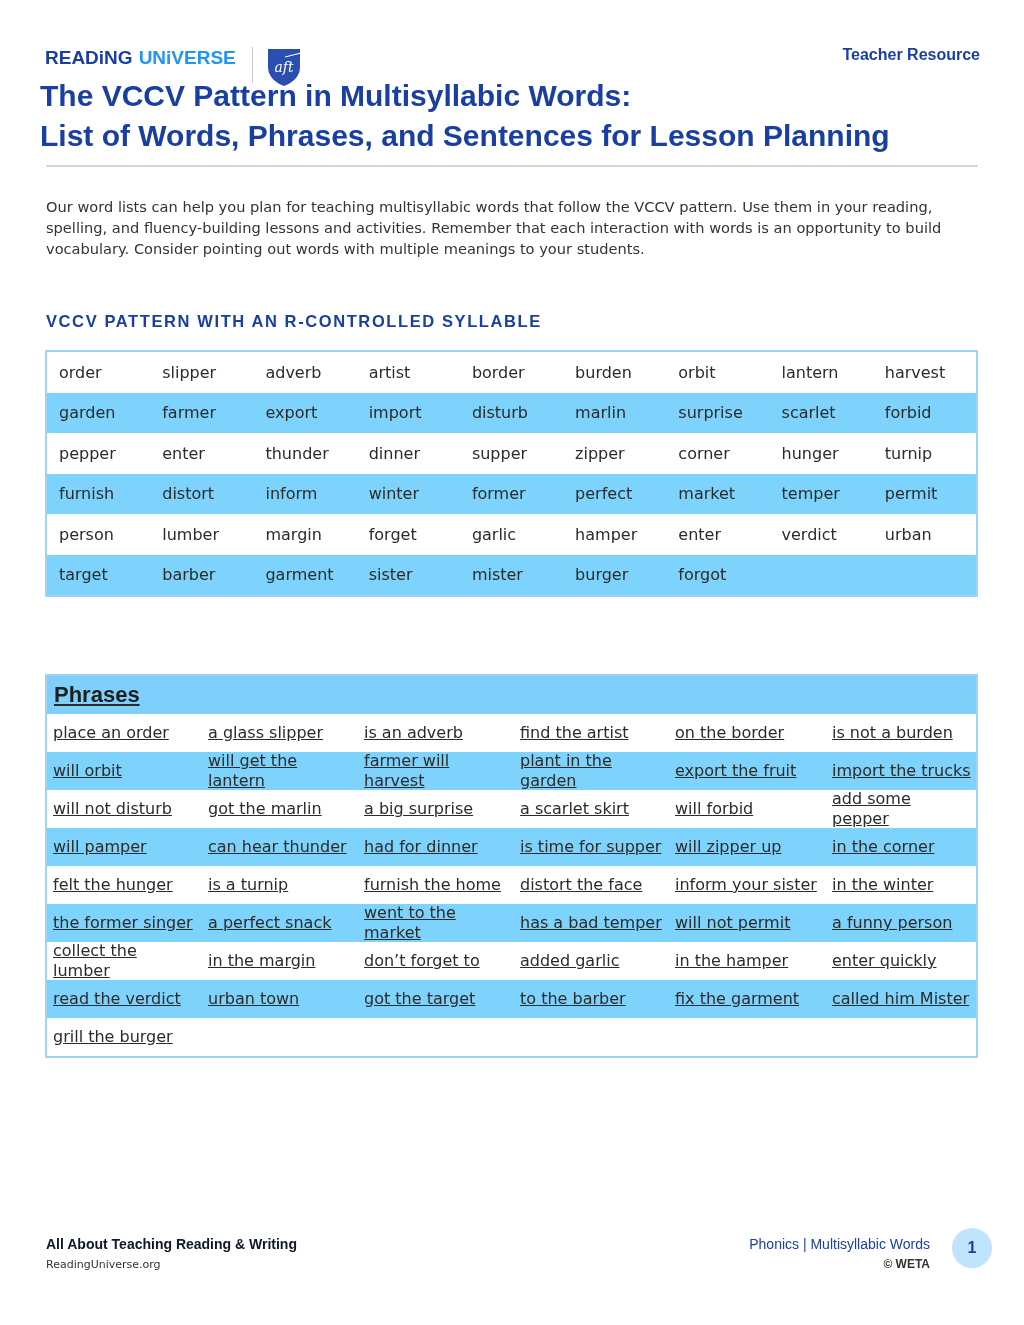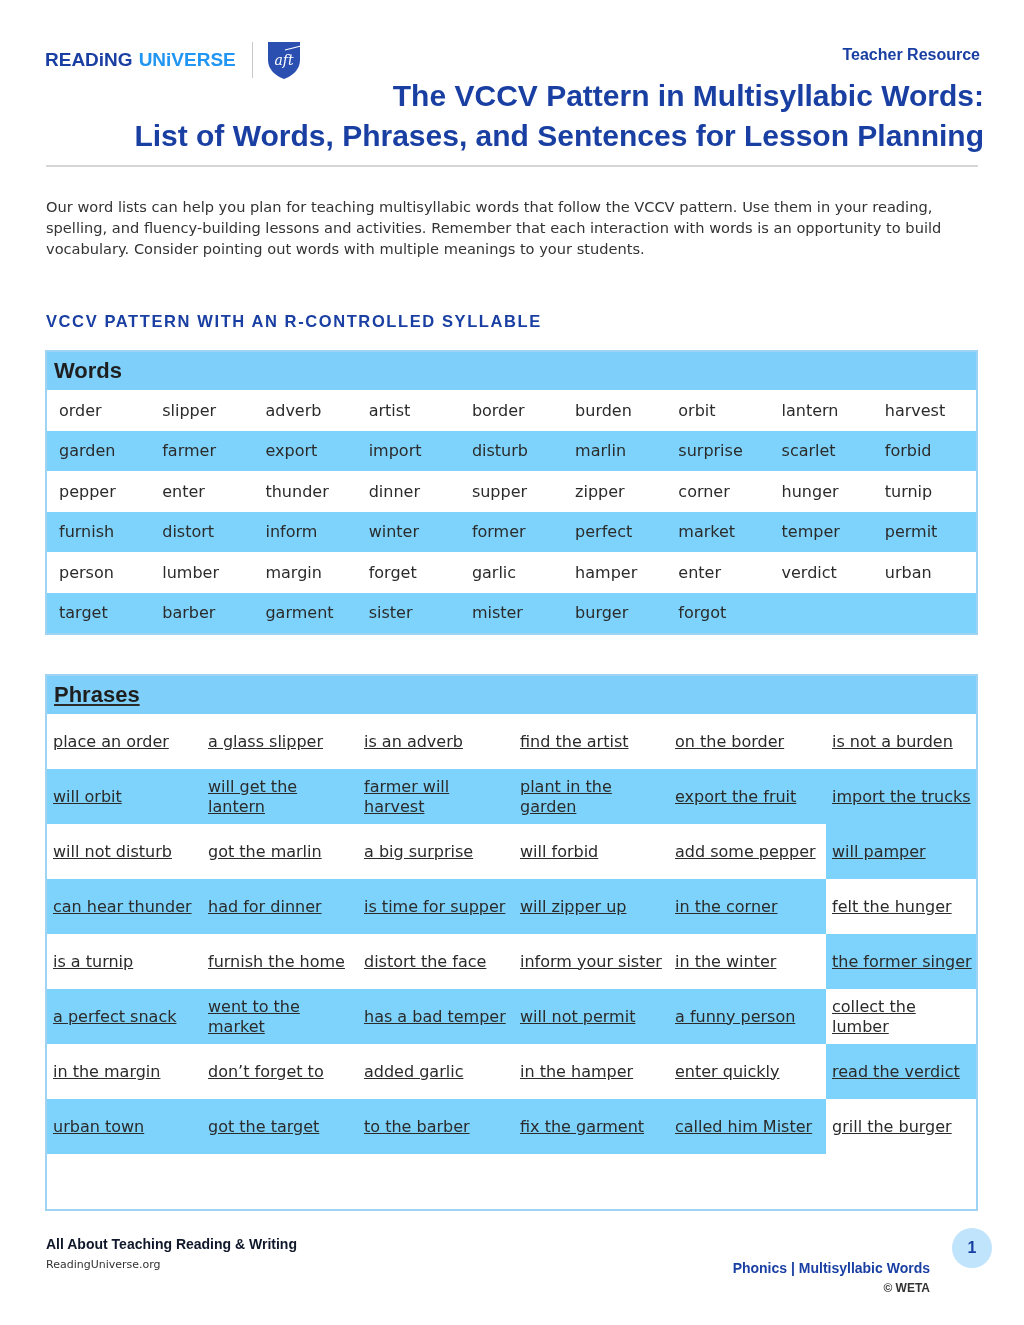--- a/index.html
+++ b/index.html
@@ -1,52 +1,52 @@
 <!DOCTYPE html>
 <html><head>
   <meta charset="utf-8">
   <style>
     html, body { margin: 0; padding: 0; background: #ffffff; }
     body {
       width: 1024px; height: 1325px; position: relative; overflow: hidden;
       font-family: "DejaVu Sans", sans-serif; color: #2b2b2b;
     }
     .header { position: absolute; left: 0; top: 0; width: 1024px; height: 80px; }
-    .logo { position: absolute; left: 45px; top: 40px; display: flex; align-items: center; }
+    .logo { position: absolute; left: 45px; top: 47px; display: flex; }
     .logo-text { font-family: "Liberation Sans", sans-serif; font-weight: 900; font-size: 19px; letter-spacing: 0px; }
     .logo-reading { color: #1a3fa3; }
     .logo-universe { color: #2196f3; margin-left: 6px; }
     .logo-divider { width: 1px; height: 36px; background: #c8c8c8; margin-left: 16px; margin-right: 12px; }
     .aft-shield { width: 38px; height: 40px; }
     .teacher-resource { position: absolute; right: 44px; top: 46px; color: #1a3fa3; font-family: "Liberation Sans", sans-serif; font-weight: 700; font-size: 16px; }
 
-    .title-block { position: absolute; left: 40px; top: 76px; width: 944px; text-align: right; }
+    .title-block { position: absolute; left: 40px; top: 76px; width: 944px; text-align: left; }
     .title-line { font-family: "Liberation Sans", sans-serif; font-weight: 700; color: #1a3fa3; font-size: 30px; line-height: 40px; }
     .title-rule { position: absolute; left: 46px; top: 165px; width: 932px; height: 2px; background: #d6d6d6; }
 
     .intro { position: absolute; left: 46px; top: 196px; width: 940px; font-size: 14.6px; line-height: 21px; color: #333; }
 
     .section-heading { position: absolute; left: 46px; top: 312px; font-family: "Liberation Sans", sans-serif; font-weight: 700; font-size: 16.5px; letter-spacing: 1.6px; color: #1a3fa3; }
 
     .table-box { position: absolute; left: 45px; width: 933px; border: 2px solid #9fd3f3; background: #fff; box-sizing: border-box; }
     .table-head { background: #7fcffb; height: 38px; display: flex; align-items: center; padding-left: 7px; font-family: "Liberation Sans", sans-serif; font-weight: 700; font-size: 22px; color: #1e1e1e; }
     .words-box { top: 350px; }
     .words-grid { display: grid; grid-template-columns: repeat(9, 1fr); }
     .words-grid .cell { height: 40.5px; display: flex; align-items: center; padding-left: 12px; font-size: 16px; color: #2b2b2b; }
     .row-alt { background: #7dd3fc; }
 
     .phrases-box { top: 674px; text-decoration: underline; }
     .phrases-grid { display: grid; grid-template-columns: 155px 156px 156px 155px 157px 150px; }
-    .phrases-grid .cell { height: 55px; display: flex; align-items: center; padding-left: 6px; padding-right: 4px; font-size: 16px; line-height: 20px; color: #2b2b2b; box-sizing: border-box; }
+    .phrases-grid .cell { height: 38px; display: flex; align-items: center; padding-left: 6px; padding-right: 4px; font-size: 16px; line-height: 20px; color: #2b2b2b; box-sizing: border-box; }
 
     .footer-left { position: absolute; left: 46px; top: 1236px; }
     .footer-tagline { font-family: "Liberation Sans", sans-serif; font-weight: 700; color: #0f172a; font-size: 14px; }
     .footer-site { font-size: 11px; color: #333; margin-top: 6px; }
     .footer-right { position: absolute; right: 94px; top: 1236px; text-align: right; }
-    .footer-category { font-family: "Liberation Sans", sans-serif; font-weight: 700; color: #1a3fa3; font-size: 14px; margin-top: 24px; }
+    .footer-category { font-family: "Liberation Sans", sans-serif; font-weight: 400; color: #1a3fa3; font-size: 14px; }
     .footer-copy { font-family: "Liberation Sans", sans-serif; font-weight: 700; color: #333; font-size: 12px; margin-top: 5px; }
     .page-badge { position: absolute; left: 952px; top: 1228px; width: 40px; height: 40px; border-radius: 50%; background: #bfe4fb; color: #1a3fa3; font-family: "Liberation Sans", sans-serif; font-weight: 700; font-size: 16px; display: flex; align-items: center; justify-content: center; }
   </style>
 </head>
 <body>
 
 <div class="header">
   <div class="logo">
     <span class="logo-text logo-reading">READiNG</span>
     <span class="logo-text logo-universe">UNiVERSE</span>
@@ -64,21 +64,20 @@
   <div class="title-line">The VCCV Pattern in Multisyllabic Words:</div>
   <div class="title-line">List of Words, Phrases, and Sentences for Lesson Planning</div>
 </div>
 <div class="title-rule"></div>
 
 <p class="intro" style="margin:0">Our word lists can help you plan for teaching multisyllabic words that follow the VCCV pattern. Use them in your reading, spelling, and fluency-building lessons and activities. Remember that each interaction with words is an opportunity to build vocabulary. Consider pointing out words with multiple meanings to your students.</p>
 
 <div class="section-heading">VCCV PATTERN WITH AN R-CONTROLLED SYLLABLE</div>
 
 <div class="table-box words-box">
-  <div class="table-head">Words</div>
   <div class="words-grid" id="words-grid">
       <div class="cell">order</div>
       <div class="cell">slipper</div>
       <div class="cell">adverb</div>
       <div class="cell">artist</div>
       <div class="cell">border</div>
       <div class="cell">burden</div>
       <div class="cell">orbit</div>
       <div class="cell">lantern</div>
       <div class="cell">harvest</div>
@@ -141,20 +140,21 @@
       <div class="cell">is not a burden</div>
       <div class="cell row-alt">will orbit</div>
       <div class="cell row-alt">will get the lantern</div>
       <div class="cell row-alt">farmer will harvest</div>
       <div class="cell row-alt">plant in the garden</div>
       <div class="cell row-alt">export the fruit</div>
       <div class="cell row-alt">import the trucks</div>
       <div class="cell">will not disturb</div>
       <div class="cell">got the marlin</div>
       <div class="cell">a big surprise</div>
+      <div class="cell">a scarlet skirt</div>
       <div class="cell">will forbid</div>
       <div class="cell">add some pepper</div>
       <div class="cell row-alt">will pamper</div>
       <div class="cell row-alt">can hear thunder</div>
       <div class="cell row-alt">had for dinner</div>
       <div class="cell row-alt">is time for supper</div>
       <div class="cell row-alt">will zipper up</div>
       <div class="cell row-alt">in the corner</div>
       <div class="cell">felt the hunger</div>
       <div class="cell">is a turnip</div>

